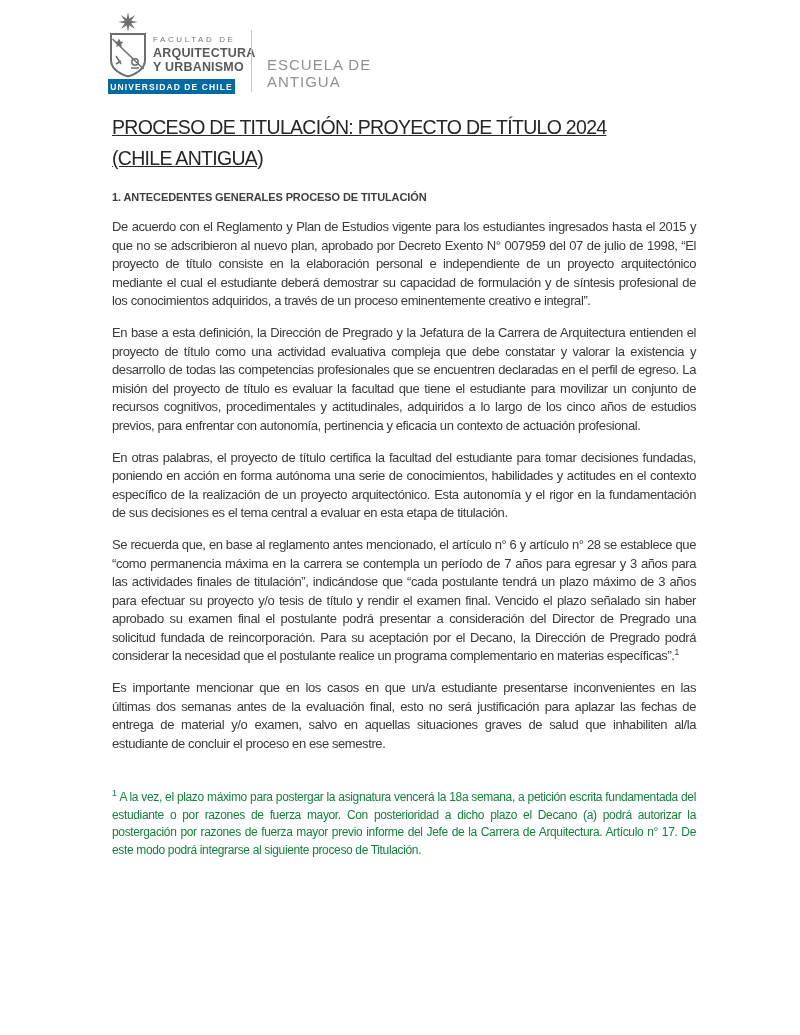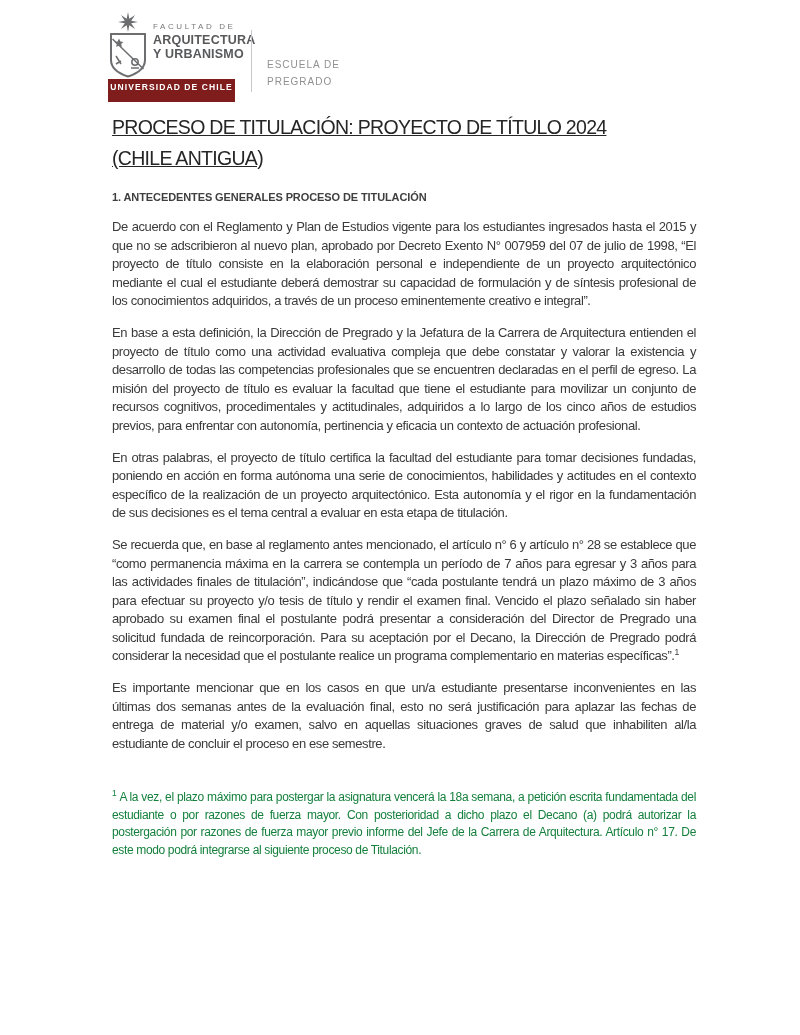--- a/index.html
+++ b/index.html
@@ -8,30 +8,30 @@
     background:#ffffff; overflow:hidden;
     font-family:"Liberation Sans", sans-serif;
     -webkit-font-smoothing:antialiased;
   }
 
   
   .header { position:absolute; left:108px; top:12px; display:flex; align-items:flex-start; }
   .logo-left { width:127px; }
   .logo-top { display:flex; }
   .crest { flex:0 0 auto; display:block; }
-  .faculty-text { margin-left:5px; margin-top:10px; }
+  .faculty-text { margin-left:5px; margin-top:23px; }
   .fac-line1 { font-size:8px; letter-spacing:2.6px; color:#77787a; font-weight:500; line-height:10px; white-space:nowrap; }
   .fac-line2, .fac-line3 { font-size:12.5px; font-weight:700; color:#58595b; letter-spacing:0.2px; line-height:12.5px; margin-top:1.5px; white-space:nowrap; }
   .banner {
-    margin-top:1px; background:#7f1d1d; color:#ffffff; text-align:center;
-    font-size:8.5px; font-weight:700; letter-spacing:1.1px; padding:3px 0 10px;
+    margin-top:1px; background:#0369a1; color:#ffffff; text-align:center;
+    font-size:8.5px; font-weight:700; letter-spacing:1.1px; padding:3px 0 2px;
     white-space:nowrap;
   }
   .v-divider { width:1px; height:62px; background:#c6c7c8; margin:18px 15px 0 16px; }
-  .school-block { margin-top:44px; font-size:10px; font-weight:500; color:#8f9092; letter-spacing:1px; line-height:17px; white-space:nowrap; }
+  .school-block { margin-top:44px; font-size:15px; font-weight:500; color:#8f9092; letter-spacing:1px; line-height:17px; white-space:nowrap; }
 
   
   .content { position:absolute; left:112px; top:0; width:584px; color:#3a3a3a; }
   .doc-title {
     margin:112px 0 0 0; font-size:19.5px; font-weight:400; color:#262626;
     line-height:31px; letter-spacing:-0.7px; white-space:nowrap;text-decoration:underline;
   }
   .section-heading {
     margin:16px 0 2px 0; font-size:11px; font-weight:700; color:#3f3f3f;
     letter-spacing:-0.1px; line-height:15px;
@@ -68,21 +68,21 @@
           <div class="fac-line1">FACULTAD DE</div>
           <div class="fac-line2">ARQUITECTURA</div>
           <div class="fac-line3">Y URBANISMO</div>
         </div>
       </div>
       <div class="banner">UNIVERSIDAD DE CHILE</div>
     </div>
     <div class="v-divider"></div>
     <div class="school-block">
       <div>ESCUELA DE</div>
-      <div>PREGRADO</div>
+      <div>ANTIGUA</div>
     </div>
   </header>
 
   <main class="content">
     <h1 class="doc-title"><span>PROCESO DE TITULACIÓN: PROYECTO DE TÍTULO 2024</span><br><span>(CHILE ANTIGUA)</span></h1>
 
     <h2 class="section-heading">1. ANTECEDENTES GENERALES PROCESO DE TITULACIÓN</h2>
 
     <p><span>De acuerdo con el Reglamento y Plan de Estudios vigente para los estudiantes ingresados hasta el 2015 y que no se adscribieron al nuevo plan, aprobado por Decreto Exento N° 007959 del 07 de julio de 1998, “El proyecto de título consiste en la elaboración personal e independiente de un proyecto arquitectónico mediante el cual el estudiante deberá demostrar su capacidad de formulación y de síntesis profesional de los conocimientos adquiridos, a través de un proceso eminentemente creativo e integral”.</span></p>
 

